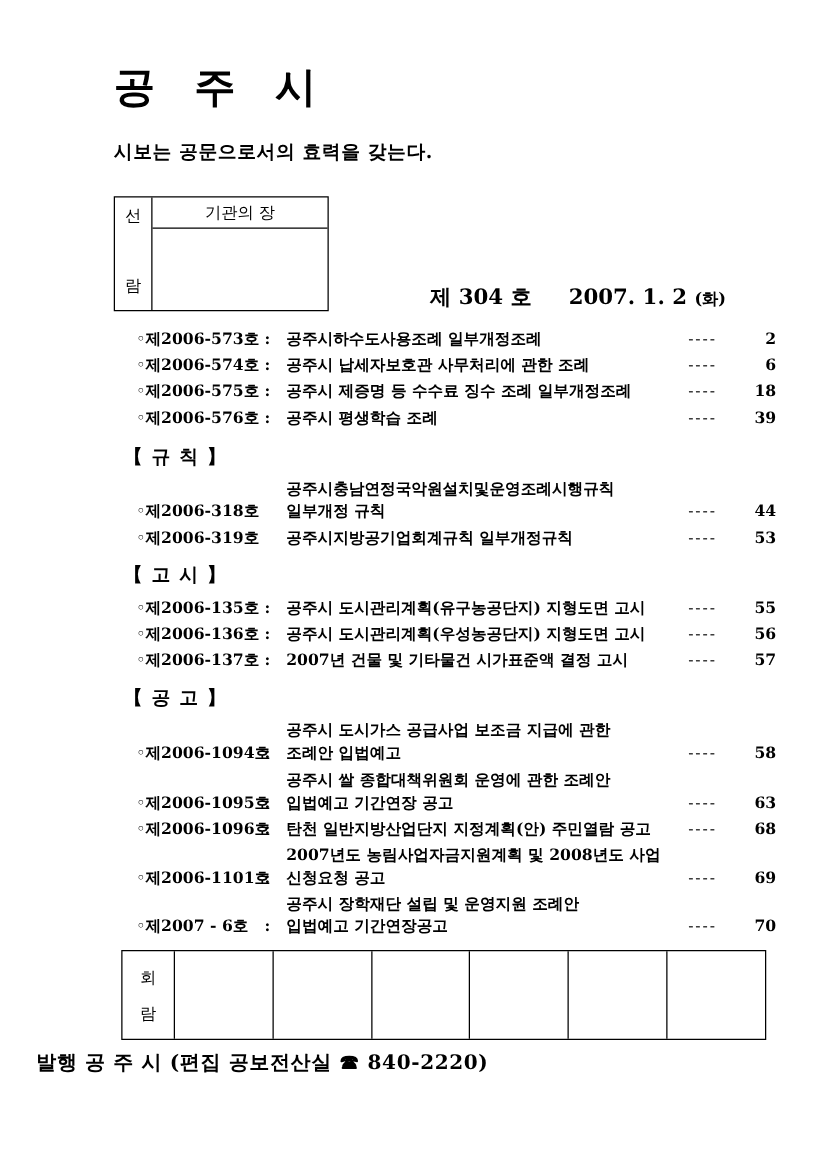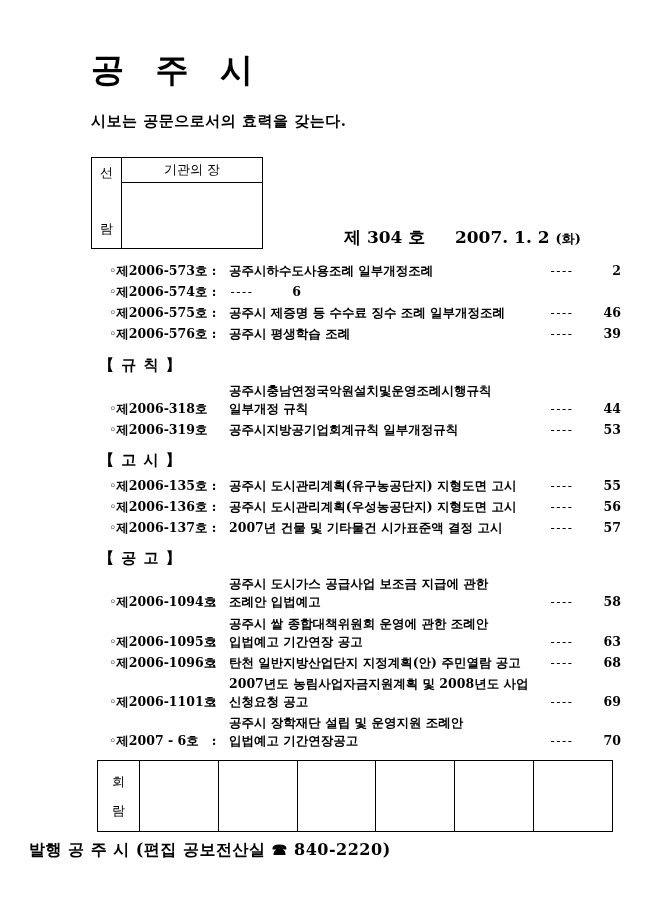--- a/index.html
+++ b/index.html
@@ -223,29 +223,30 @@
       <div class="row">
         <span class="num">◦제2006-573호</span>
         <span class="colon">:</span>
         <span class="desc">공주시하수도사용조례 일부개정조례</span>
         <span class="dots">----</span>
         <span class="page-no">2</span>
       </div>
       <div class="row">
         <span class="num">◦제2006-574호</span>
         <span class="colon">:</span>
+        <span class="desc">공주시 납세자보호관 사무처리에 관한 조례</span>
         <span class="dots">----</span>
         <span class="page-no">6</span>
       </div>
       <div class="row">
         <span class="num">◦제2006-575호</span>
         <span class="colon">:</span>
         <span class="desc">공주시 제증명 등 수수료 징수 조례 일부개정조례</span>
         <span class="dots">----</span>
-        <span class="page-no">46</span>
+        <span class="page-no">18</span>
       </div>
       <div class="row">
         <span class="num">◦제2006-576호</span>
         <span class="colon">:</span>
         <span class="desc">공주시 평생학습 조례</span>
         <span class="dots">----</span>
         <span class="page-no">39</span>
       </div>
     </div>
 

